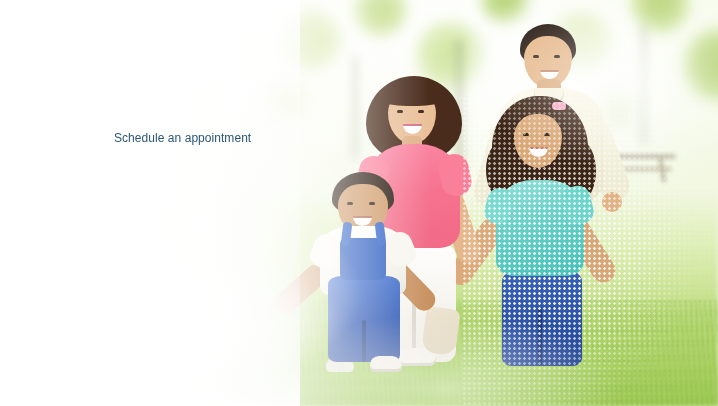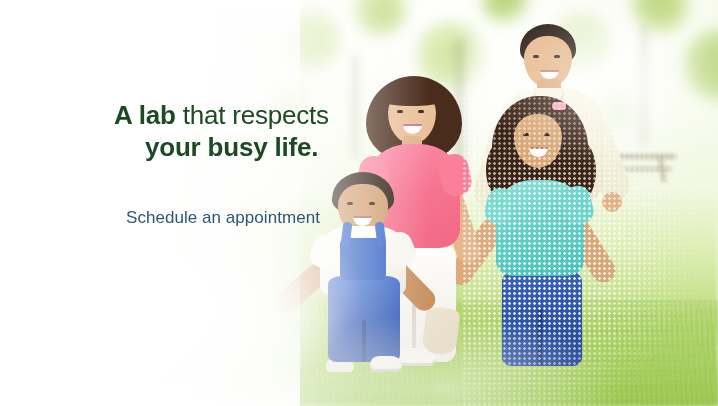--- a/index.html
+++ b/index.html
@@ -216,23 +216,23 @@
     margin:0;
     font-size:26px;
     line-height:1.23;
     letter-spacing:-.2px;
     color:#1d4a24;
     font-weight:400;
   }
   .headline .b{font-weight:700;}
   .headline .line2{display:block;padding-left:31px;font-weight:700;}
   .subcopy{
-    margin:12px;
+    margin:0;
     padding-top:30px;
-    font-size:17px;
+    font-size:12px;
     line-height:1.38;
     color:#2b5676;
     font-weight:400;
     letter-spacing:.05px;
   }
   .subcopy .l{display:block;}
 </style>
 </head>
 <body>
 
@@ -337,22 +337,18 @@
   </div>
 
   <div class="halftone"></div>
   <div class="halftone2"></div>
 
   <div class="scrim"></div>
   <div class="scrim-v"></div>
   <div class="scrim-bl"></div>
 
   <div class="copy">
-    <h1 class="headline">
-      <span class="b">A lab</span><span> that respects</span>
-      <span class="line2">your busy life.</span>
-    </h1>
     <p class="subcopy">
       <span class="l">Schedule an appointment</span>
     </p>
   </div>
 
 </div>
 
 </body></html>

